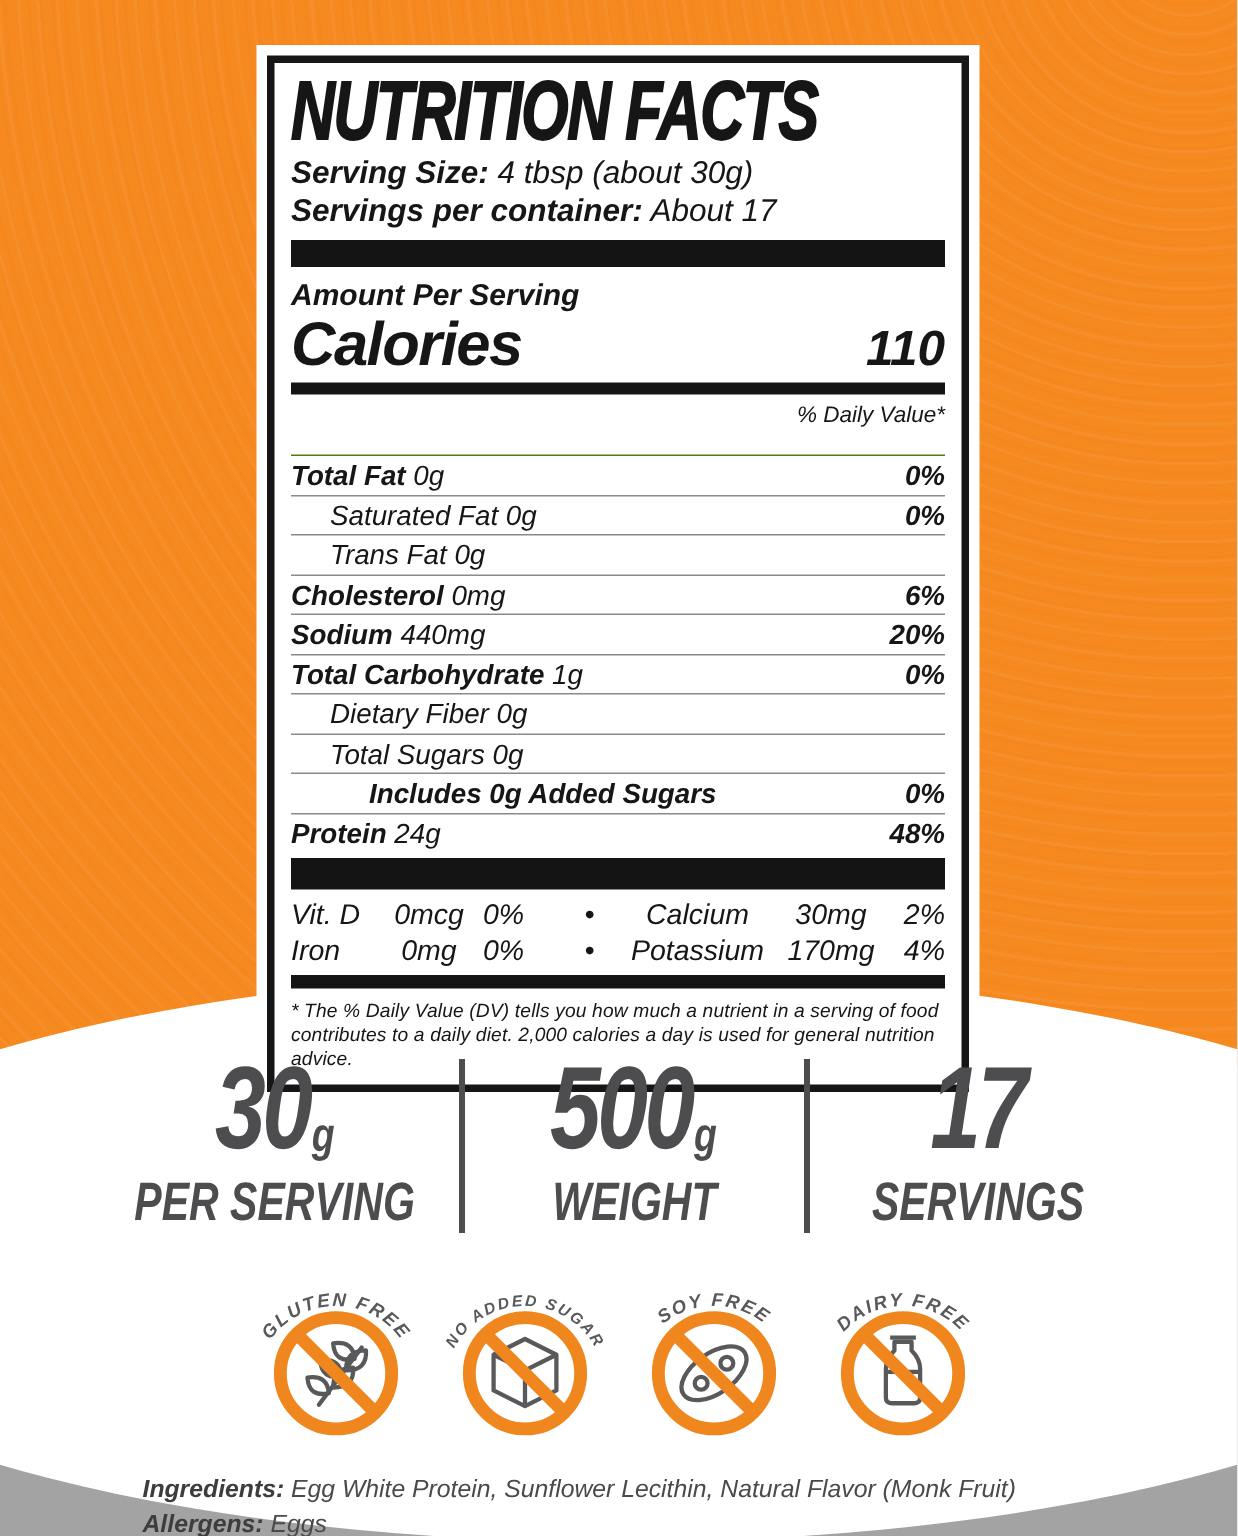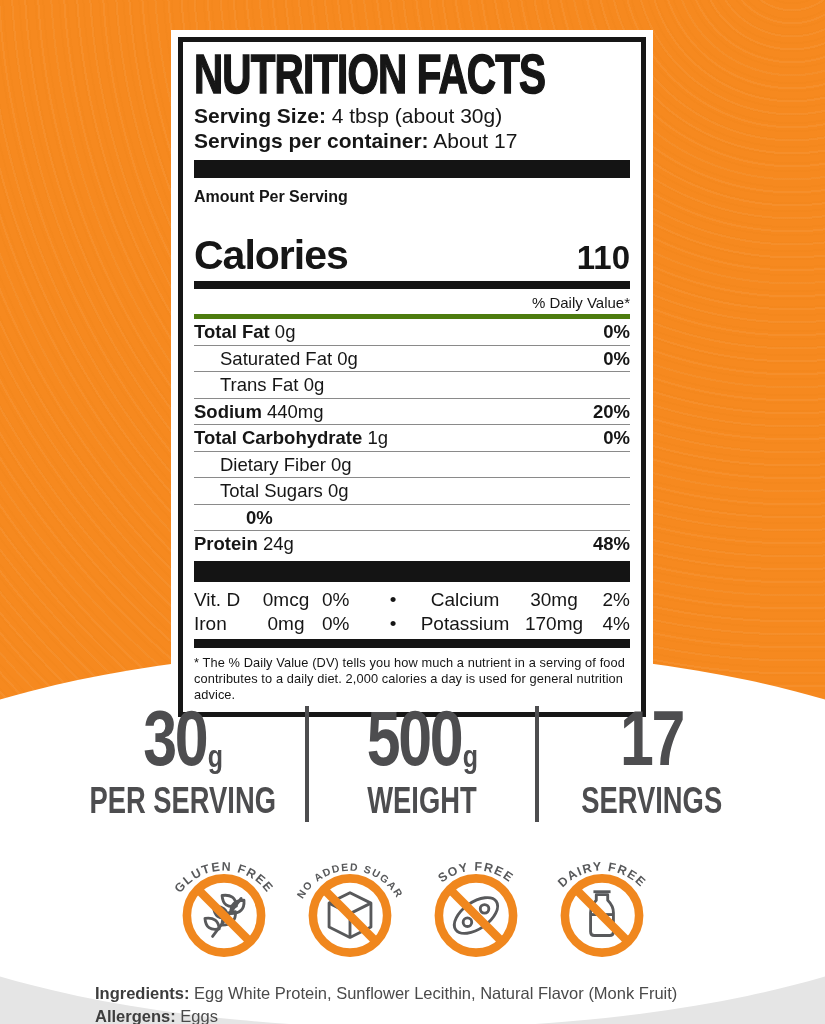--- a/index.html
+++ b/index.html
@@ -1,19 +1,19 @@
 <!DOCTYPE html>
 <html><head>
 <meta charset="utf-8">
 <style>
   * { margin:0; padding:0; box-sizing:border-box; }
   html,body { background:#fff; }
   .page {
     position:relative; width:825px; height:1024px; overflow:hidden;
-    background:#e5e5e5; font-family:"Liberation Sans", sans-serif;
+    background:#a3a3a3; font-family:"Liberation Sans", sans-serif;font-style:italic;
   }
 
   
   .hero {
     position:absolute; top:0; left:0; width:825px; height:712px;
     background-color:#F6891F;
     background-image:
       repeating-radial-gradient(circle at 96% -6%,
         rgba(255,255,255,0.055) 0 2px, rgba(255,255,255,0) 2px 13px),
       repeating-radial-gradient(circle at 96% -6%,
@@ -38,26 +38,26 @@
     margin-top:6px; margin-bottom:2px;
   }
   .serv-line { font-size:21px; line-height:25px; }
   .serv-line .lbl { font-weight:bold; }
   .bar { background:#141414; width:100%; }
   .bar-thick  { height:18px; margin:7px 0 8px; }
   .bar-med    { height:8px;  margin:2px 0 3px; }
   .bar-thick2 { height:21px; margin:4px 0 5px; }
   .bar-thin   { height:9px;  margin:4px 0 5px; }
 
-  .aps { font-size:16px; font-weight:bold; line-height:22px; }
+  .aps { font-size:20px; font-weight:bold; line-height:22px; }
   .cal-row { display:flex; justify-content:space-between; align-items:baseline; margin-top:-2px; }
-  .cal-word { font-size:41px; font-weight:bold; letter-spacing:-1px;margin-top:26px; }
+  .cal-word { font-size:41px; font-weight:bold; letter-spacing:-1px; }
   .cal-num  { font-size:33px; font-weight:bold; }
 
-  .dv-head { text-align:right; font-size:15px; padding:2px 0 3px; border-bottom:5px solid #4d7c0f; }
+  .dv-head { text-align:right; font-size:15px; padding:2px 0 18px; border-bottom:1px solid #4d7c0f; }
 
   .nrow {
     display:flex; justify-content:space-between; align-items:baseline;
     font-size:18.5px; line-height:20px; padding:3px 0 2.5px;
     border-bottom:1px solid #8a8a8a;
   }
   .nrow .nm { font-weight:bold;margin-top:20px; }
   .nrow.sub .nm { font-weight:normal; }
   .nrow.sub { padding-left:26px;align-items:center; }
   .nrow.sub2 { padding-left:52px; }
@@ -143,36 +143,41 @@
       </div>
       <div class="nrow sub">
         <span><span class="nm">Saturated Fat</span> <span>0g</span></span>
         <span class="dv">0%</span>
       </div>
       <div class="nrow sub">
         <span><span class="nm">Trans Fat</span> <span>0g</span></span>
         <span class="dv"></span>
       </div>
       <div class="nrow">
+        <span><span class="nm">Cholesterol</span> <span>0mg</span></span>
+        <span class="dv">6%</span>
+      </div>
+      <div class="nrow">
         <span><span class="nm">Sodium</span> <span>440mg</span></span>
         <span class="dv">20%</span>
       </div>
       <div class="nrow">
         <span><span class="nm">Total Carbohydrate</span> <span>1g</span></span>
         <span class="dv">0%</span>
       </div>
       <div class="nrow sub">
         <span><span class="nm">Dietary Fiber</span> <span>0g</span></span>
         <span class="dv"></span>
       </div>
       <div class="nrow sub">
         <span><span class="nm">Total Sugars</span> <span>0g</span></span>
         <span class="dv"></span>
       </div>
       <div class="nrow sub2">
+        <span><span class="nm">Includes 0g Added Sugars</span> <span></span></span>
         <span class="dv">0%</span>
       </div>
       <div class="nrow last">
         <span><span class="nm">Protein</span> <span>24g</span></span>
         <span class="dv">48%</span>
       </div>
 
       <div class="bar bar-thick2"></div>
 
       <div class="micros">

